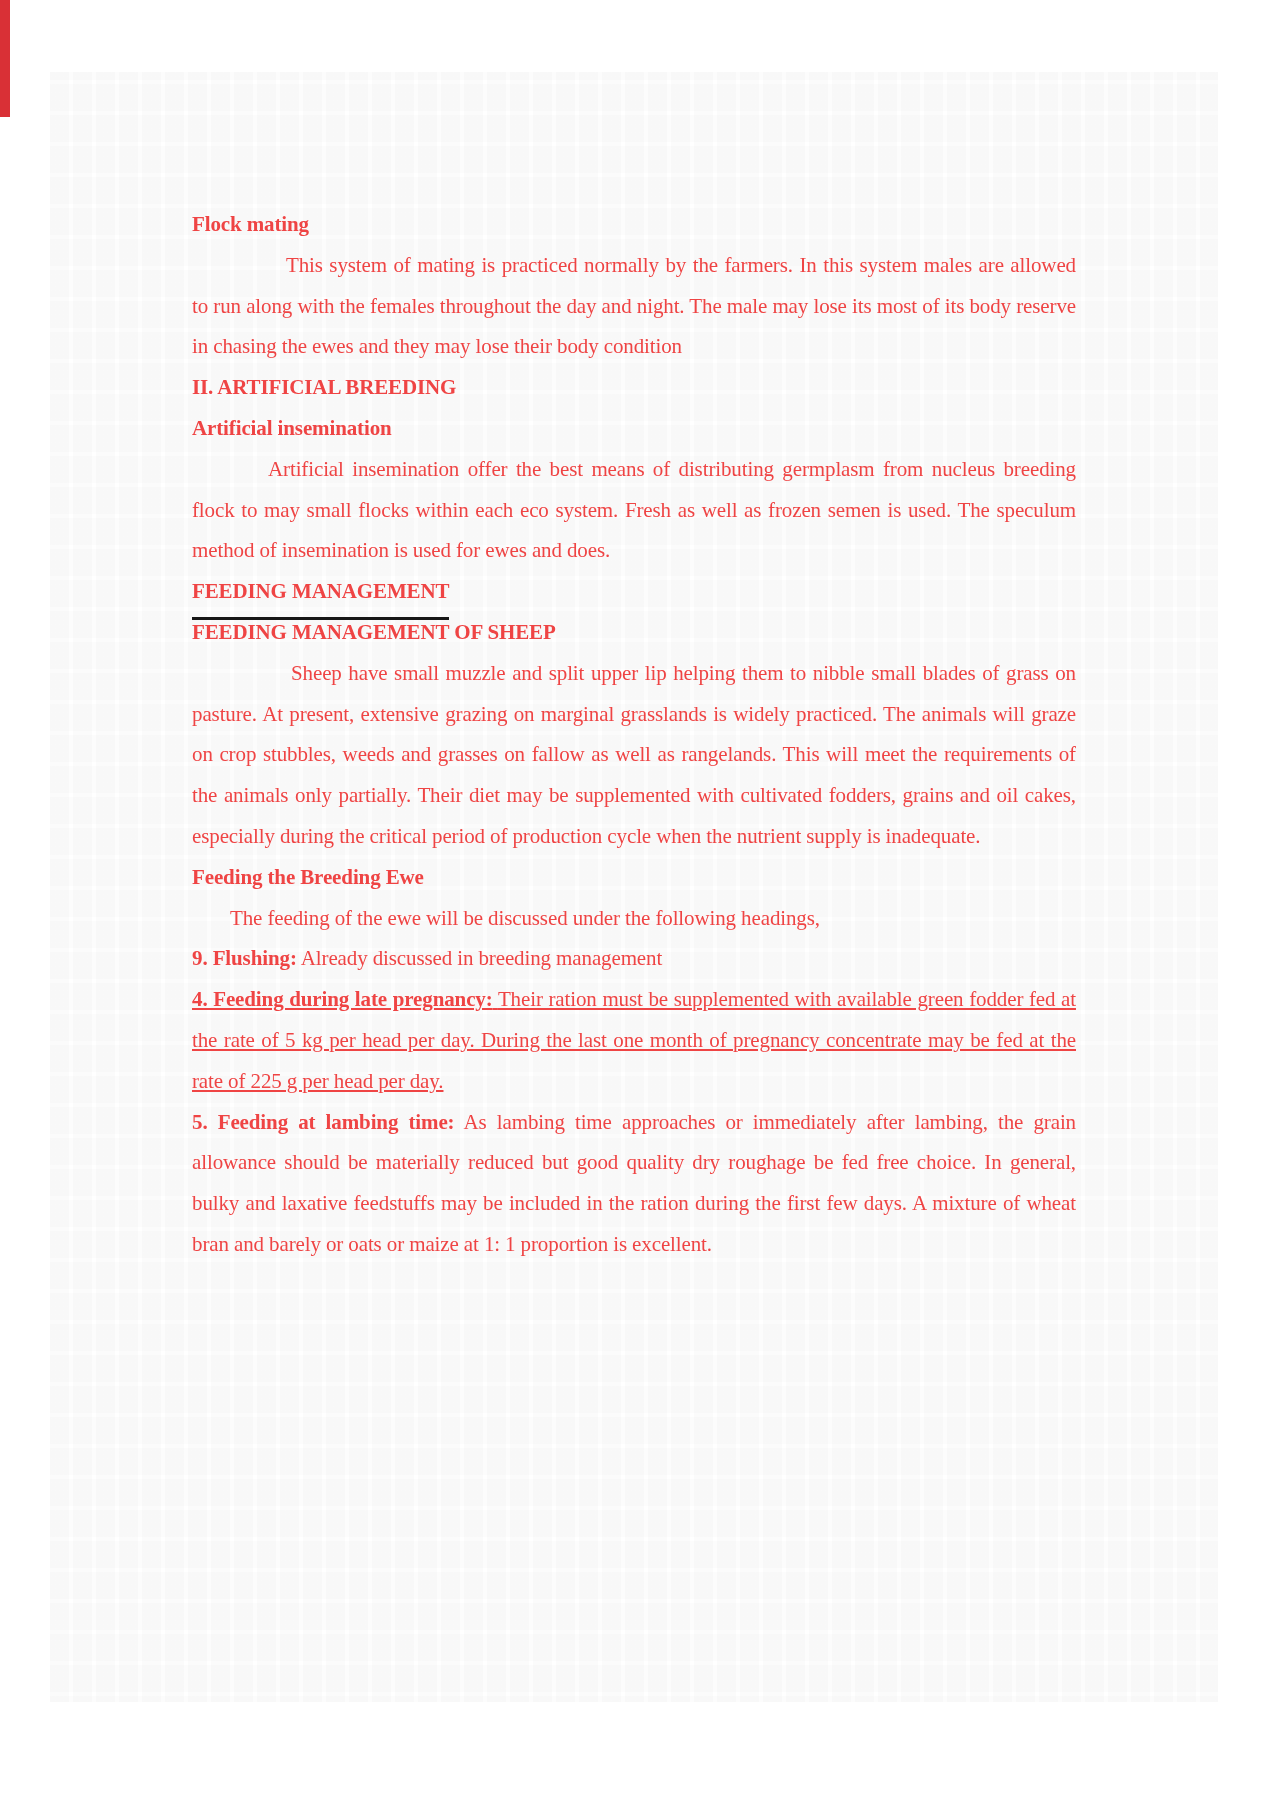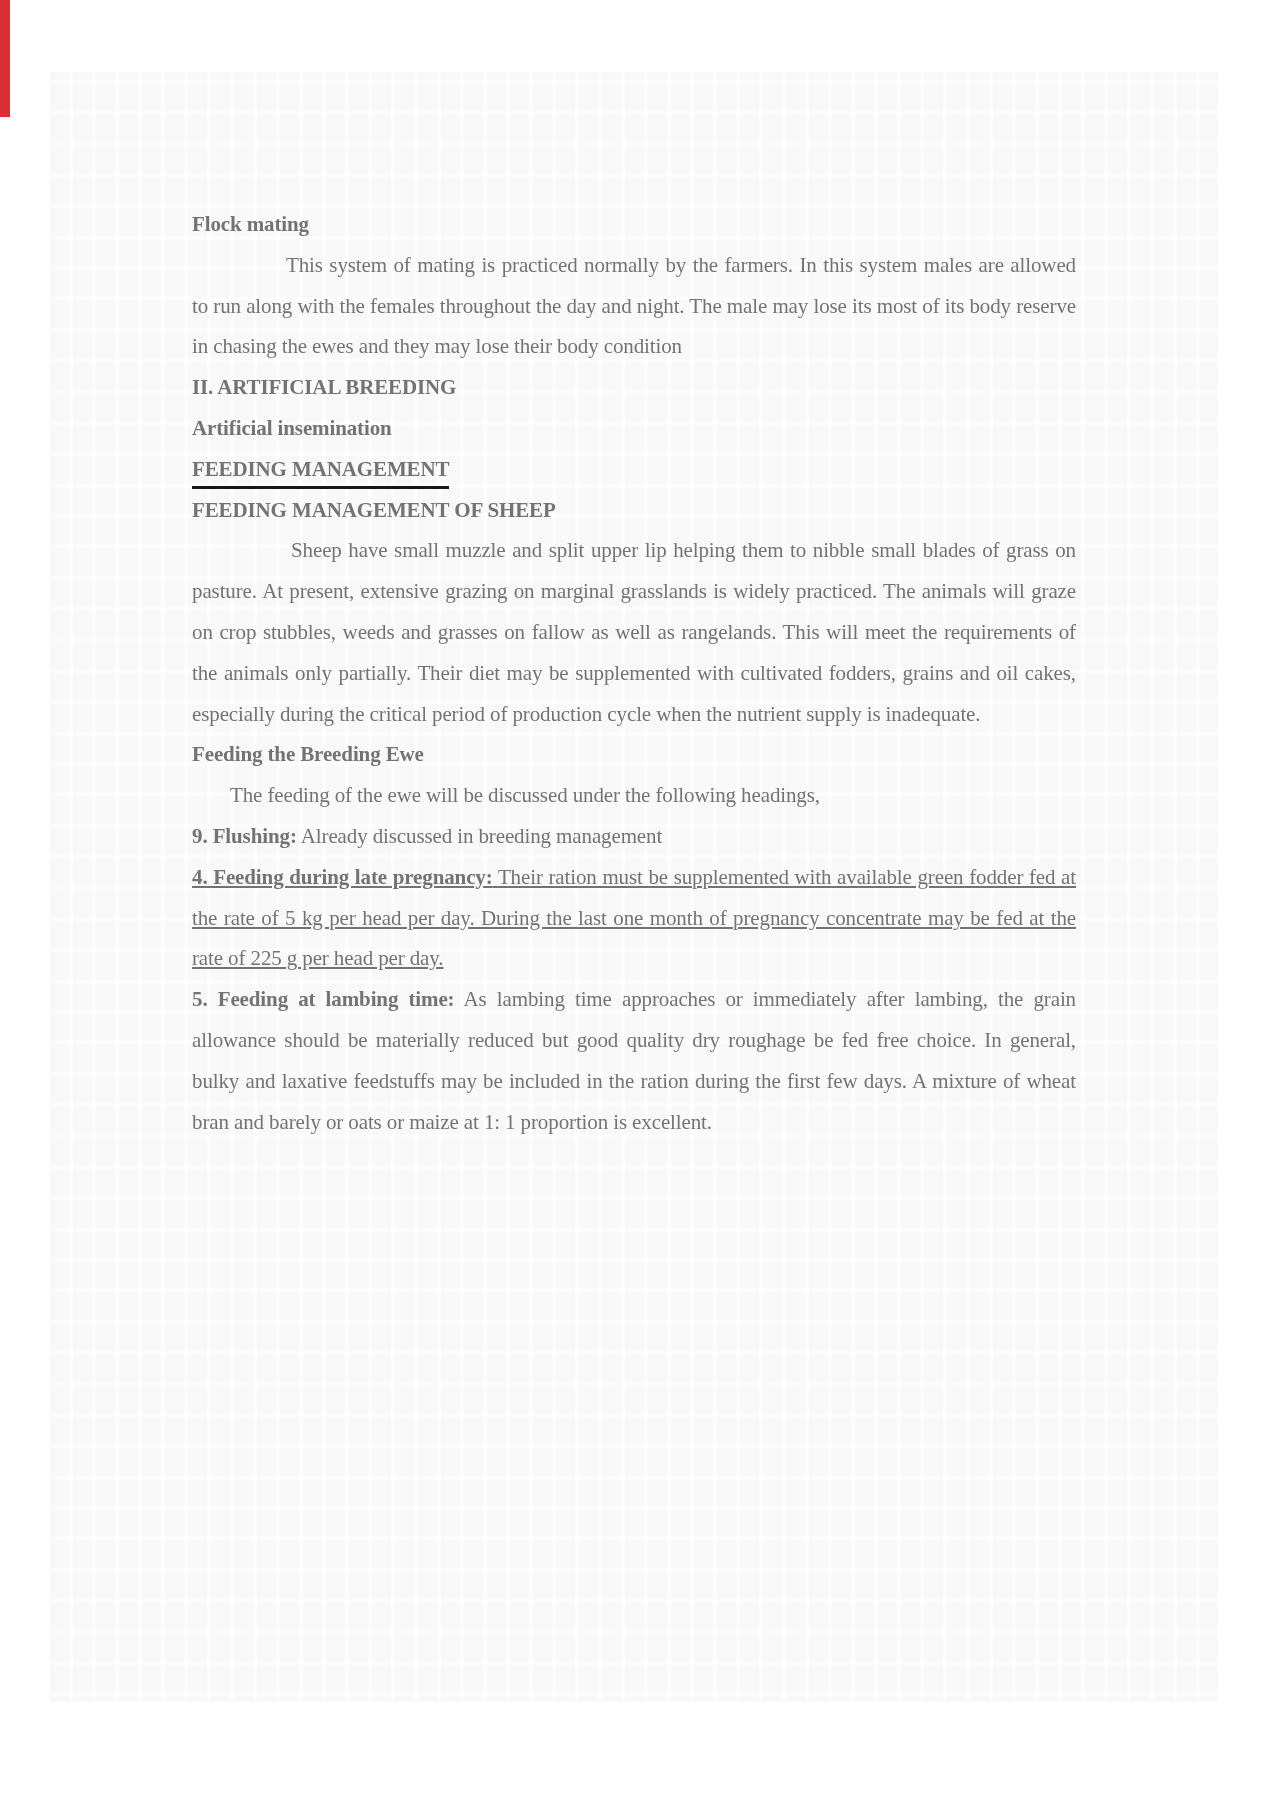--- a/index.html
+++ b/index.html
@@ -1,20 +1,20 @@
 <!DOCTYPE html>
 <html><head>
 <meta charset="utf-8">
 <style>
   html,body { margin:0; padding:0; background:#ffffff; }
   .page {
     position:relative; width:1271px; height:1702px;
     background:#ffffff; overflow:hidden;
     font-family:"Liberation Serif","DejaVu Serif",serif;
-    color:#737373;
+    color:#ef4444;
   }
   .corner-mark {
     position:absolute; left:0; top:0; width:10px; height:117px;
     background:#d93036;
   }
   .scan-texture {
     position:absolute; left:50px; top:72px; width:1168px; height:1651px;
     background-image:
       repeating-linear-gradient(90deg, rgba(0,0,0,0.016) 0 19px, rgba(0,0,0,0) 19px 23px),
       repeating-linear-gradient(0deg, rgba(0,0,0,0.010) 0 27px, rgba(0,0,0,0) 27px 31px);
@@ -23,21 +23,21 @@
   .content {
     position:absolute; left:192px; top:204px; width:884px;
     font-size:21px; line-height:40.8px; letter-spacing:-0.12px;
     text-align:justify; text-justify:inter-word;
   }
   .content p, .content h3 {
     margin:0; padding:0; font-size:inherit; line-height:inherit;
   }
   .content h3 { font-weight:bold; text-align:left; }
   .h-flock { padding-left:24px; }
-  .u-span { border-bottom:3px solid #161616; padding-bottom:5px; }
+  .u-span { border-bottom:3px solid #161616; padding-bottom:14px; }
   .p-flock { text-indent:94px; }
   .p-ai    { text-indent:76px; }
   .p-sheep { text-indent:99px; }
   .p-ewe   { text-indent:38px; }
   .item b  { font-weight:bold; }
   .item-4  { padding-left:5px;text-decoration:underline; }
 </style>
 </head>
 <body>
 
@@ -48,20 +48,21 @@
   <div class="content">
 
     <h3 class="h-flock">Flock mating</h3>
 
     <p class="p-flock">This system of mating is practiced normally by the farmers.  In this system males are allowed to run along with the females throughout the day and night.  The male may lose its most of its body reserve in chasing the ewes and they may lose their body condition</p>
 
     <h3>II. ARTIFICIAL BREEDING</h3>
 
     <h3>Artificial insemination</h3>
 
+    <p class="p-ai">Artificial insemination offer the best means of distributing germplasm from nucleus breeding flock to may small flocks within each eco system.  Fresh as well as frozen semen is used.  The speculum method of insemination is used for ewes and does.</p>
 
     <h3><span class="u-span">FEEDING MANAGEMENT</span></h3>
 
     <h3>FEEDING MANAGEMENT OF SHEEP</h3>
 
     <p class="p-sheep">Sheep have small muzzle and split upper lip helping them to nibble small blades of grass on pasture. At present, extensive grazing on marginal grasslands is widely practiced. The animals will graze on crop stubbles, weeds and grasses on fallow as well as rangelands. This will meet the requirements of the animals only partially.  Their diet may be supplemented with cultivated fodders, grains and oil cakes, especially during the critical period of production cycle when the nutrient supply is inadequate.</p>
 
     <h3>Feeding the Breeding Ewe</h3>
 
     <p class="p-ewe">The feeding of the ewe will be discussed under the following headings,</p>

